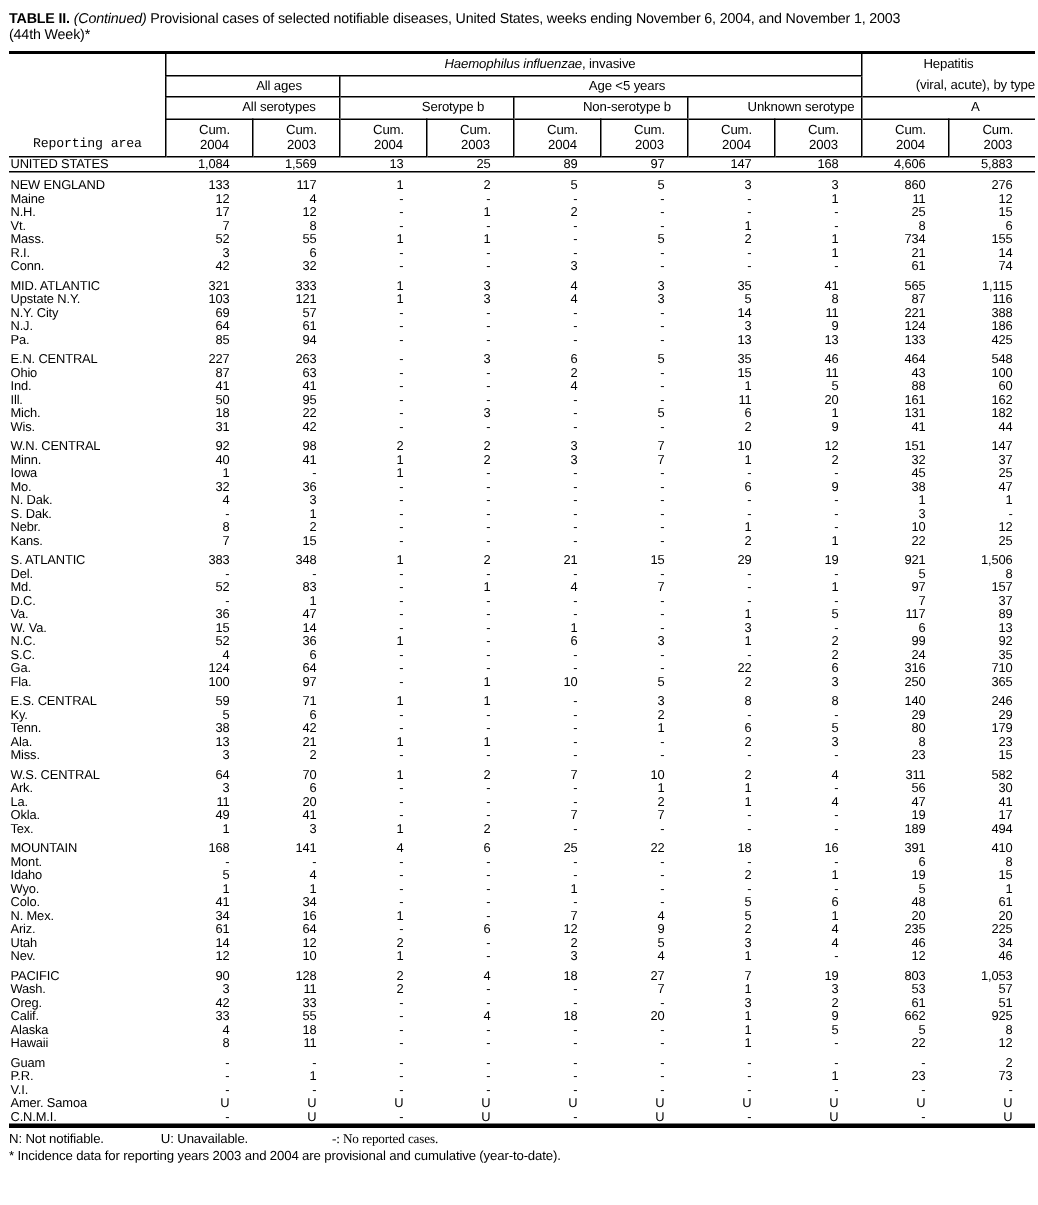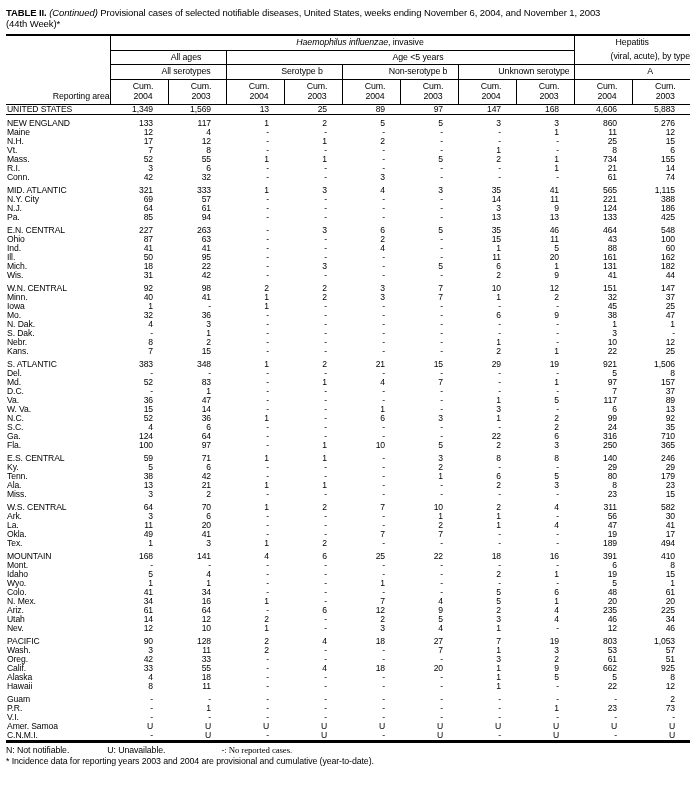--- a/index.html
+++ b/index.html
@@ -26,21 +26,21 @@
   thead td {
     font-size:8.8px; line-height:1.12; letter-spacing:-0.1px;
     text-align:center; vertical-align:middle; padding:2px 0;
   }
   td.bl { border-left:1px solid #000; }
   td.bb { border-bottom:1px solid #000;padding-left:36px; }
   tr.h4 td {
     white-space:pre-line; vertical-align:bottom;
     padding-bottom:2px; border-bottom:1.5px solid #000;padding-left:8px;
   }
-  tr.h4 td.area-h { text-align:right; padding-left:1px; }
+  tr.h4 td.area-h { text-align:center; padding-left:1px;font-family:Liberation Mono, monospace; }
 
   tbody td {
     font-size:8.6px; line-height:9px; height:9px;
     letter-spacing:-0.1px; padding:0; white-space:nowrap;
     vertical-align:bottom;
   }
   tbody td.num  { text-align:right; padding-right:15px; }
   tbody td.area { text-align:left; padding-left:1px; }
   tr.divider td { border-bottom:1px solid #000; }
   tr.spacer td  { height:4px; line-height:4px; font-size:1px; }
@@ -113,21 +113,21 @@
 2003</td>
         <td class="bl">Cum.
 2004</td>
         <td class="bl">Cum.
 2003</td>
       </tr>
     </thead>
     <tbody>
         <tr class="divider">
           <td class="area">UNITED STATES</td>
-          <td class="num">1,349</td>
+          <td class="num">1,084</td>
           <td class="num">1,569</td>
           <td class="num">13</td>
           <td class="num">25</td>
           <td class="num">89</td>
           <td class="num">97</td>
           <td class="num">147</td>
           <td class="num">168</td>
           <td class="num">4,606</td>
           <td class="num">5,883</td>
         </tr>
@@ -233,20 +233,33 @@
           <td class="num">321</td>
           <td class="num">333</td>
           <td class="num">1</td>
           <td class="num">3</td>
           <td class="num">4</td>
           <td class="num">3</td>
           <td class="num">35</td>
           <td class="num">41</td>
           <td class="num">565</td>
           <td class="num">1,115</td>
+        </tr>
+        <tr>
+          <td class="area">Upstate N.Y.</td>
+          <td class="num">103</td>
+          <td class="num">121</td>
+          <td class="num">1</td>
+          <td class="num">3</td>
+          <td class="num">4</td>
+          <td class="num">3</td>
+          <td class="num">5</td>
+          <td class="num">8</td>
+          <td class="num">87</td>
+          <td class="num">116</td>
         </tr>
         <tr>
           <td class="area">N.Y. City</td>
           <td class="num">69</td>
           <td class="num">57</td>
           <td class="num">-</td>
           <td class="num">-</td>
           <td class="num">-</td>
           <td class="num">-</td>
           <td class="num">14</td>

